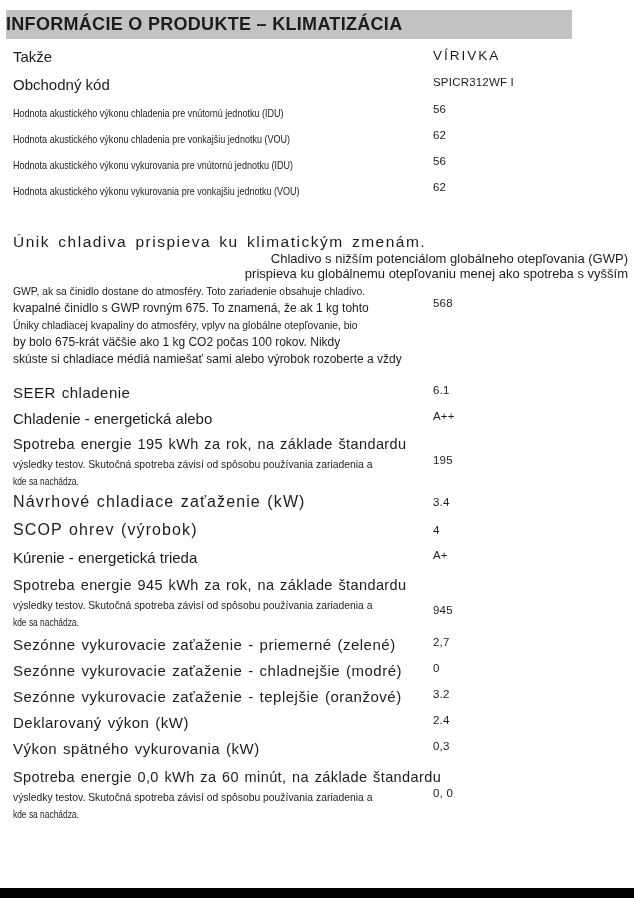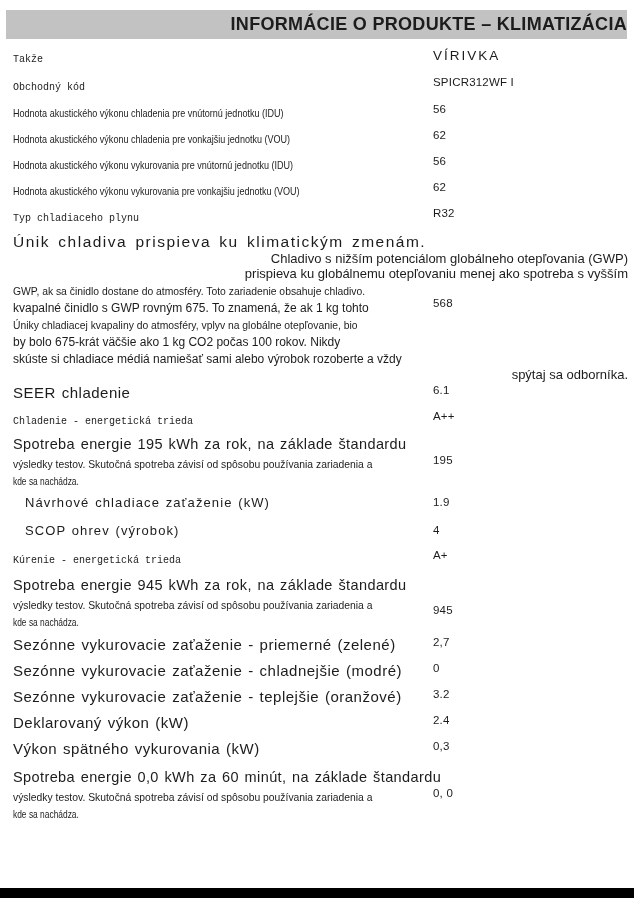--- a/index.html
+++ b/index.html
@@ -13,23 +13,23 @@
     overflow: hidden;
     position: relative;
     font-family: "Liberation Sans", "DejaVu Sans", sans-serif;
     color: #1c1c1c;
   }
   .sheet { position: absolute; inset: 0; background: #ffffff; }
 
   .header-band {
     position: absolute;
     top: 10px; left: 6px;
-    width: 621px; height: 29px;
+    width: 566px; height: 29px;
     background: #c2c2c2;
-    text-align: right;
+    text-align: left;
   }
   .header-band .title {
     font-size: 18px;
     font-weight: bold;
     line-height: 29px;
     letter-spacing: 0.3px;
     white-space: nowrap;
   }
 
   .row, .block {
@@ -42,23 +42,23 @@
     position: absolute;
     left: 420px;
     top: 0;
     font-size: 11.5px;
     letter-spacing: 0.2px;
     white-space: nowrap;
     text-align: center;
   }
 
   
-  .t-med  { font-size: 10px; font-family: Liberation Mono, monospace; }
+  .t-med  { font-size: 15px; }
   .t-mp   { font-size: 15px; letter-spacing: 0.5px; word-spacing: 1.2px; }
-  .t-big  { font-size: 13px; letter-spacing: 1.1px; word-spacing: 1px; margin-left: 12px; }
+  .t-big  { font-size: 16px; letter-spacing: 1.1px; word-spacing: 1px; }
   .t-big1 { font-size: 15.5px; letter-spacing: 1.5px; word-spacing: 2.5px; }
   .t-bigsp{ font-size: 14.5px; letter-spacing: 0.4px; word-spacing: 1.2px; }
   .t-vir  { font-size: 13.5px; letter-spacing: 2px; }
   .t-code { font-size: 11.5px; letter-spacing: 0.2px; }
 
   .cx { display: inline-block; transform-origin: 0 50%; white-space: nowrap; }
   .t-sc   { font-size: 10.5px; transform: scaleX(0.86); }
   .t-sm2  { font-size: 11.5px; transform: scaleX(0.90); }
   .t-pmid { font-size: 12.5px; transform: scaleX(0.96); }
   .t-pm2  { font-size: 13px; text-align: right; }
@@ -105,58 +105,53 @@
   <div class="row" style="top:155px">
     <span class="cx t-sc">Hodnota akustického výkonu vykurovania pre vnútornú jednotku (IDU)</span>
     <span class="val">56</span>
   </div>
 
   <div class="row" style="top:181px">
     <span class="cx t-sc">Hodnota akustického výkonu vykurovania pre vonkajšiu jednotku (VOU)</span>
     <span class="val">62</span>
   </div>
 
-  <div class="row" style="top:207px">
-    <span class="t-med">Typ chladiaceho plynu</span>
-    <span class="val">R32</span>
-  </div>
 
   <div class="block" style="top:233px">
     <span class="pline t-big1" style="line-height:18px">Únik chladiva prispieva ku klimatickým zmenám.</span>
     <span class="pline t-pm2" style="line-height:16px">Chladivo s nižším potenciálom globálneho otepľovania (GWP)</span>
     <span class="pline t-pm2" style="line-height:14.5px">prispieva ku globálnemu otepľovaniu menej ako spotreba s vyšším</span>
     <span class="pline" style="line-height:16px"><span class="cx t-sm2">GWP, ak sa činidlo dostane do atmosféry. Toto zariadenie obsahuje chladivo.</span></span>
     <span class="pline" style="line-height:16px"><span class="cx t-pmid">kvapalné činidlo s GWP rovným 675. To znamená, že ak 1 kg tohto</span></span>
     <span class="pline" style="line-height:15px"><span class="cx t-sm2">Úniky chladiacej kvapaliny do atmosféry, vplyv na globálne otepľovanie, bio</span></span>
     <span class="pline" style="line-height:15px"><span class="cx t-pmid">by bolo 675-krát väčšie ako 1 kg CO2 počas 100 rokov. Nikdy</span></span>
     <span class="pline" style="line-height:15px"><span class="cx t-pmid">skúste si chladiace médiá namiešať sami alebo výrobok rozoberte a vždy</span></span>
-    <span class="pline t-pm2" style="line-height:15px">spýtaj sa odborníka.</span>
     <span class="val" style="top:64px">568</span>
   </div>
 
   <div class="row" style="top:384px">
     <span class="t-mp">SEER chladenie</span>
     <span class="val">6.1</span>
   </div>
 
   <div class="row" style="top:410px">
-    <span class="t-med">Chladenie - energetická trieda</span>
+    <span class="t-med">Chladenie - energetická alebo</span>
     <span class="val">A++</span>
   </div>
 
   <div class="block" style="top:434px">
     <span class="pline t-bigsp" style="line-height:20px">Spotreba energie 195 kWh za rok, na základe štandardu</span>
     <span class="pline" style="line-height:17px"><span class="cx t-sm2">výsledky testov. Skutočná spotreba závisí od spôsobu používania zariadenia a</span></span>
     <span class="pline" style="line-height:14px"><span class="cx t-tiny">kde sa nachádza.</span></span>
     <span class="val" style="top:20px">195</span>
   </div>
 
   <div class="row" style="top:493px">
     <span class="t-big">Návrhové chladiace zaťaženie (kW)</span>
-    <span class="val" style="top:3px">1.9</span>
+    <span class="val" style="top:3px">3.4</span>
   </div>
 
   <div class="row" style="top:521px">
     <span class="t-big">SCOP ohrev (výrobok)</span>
     <span class="val" style="top:3px">4</span>
   </div>
 
   <div class="row" style="top:549px">
     <span class="t-med">Kúrenie - energetická trieda</span>
     <span class="val">A+</span>

